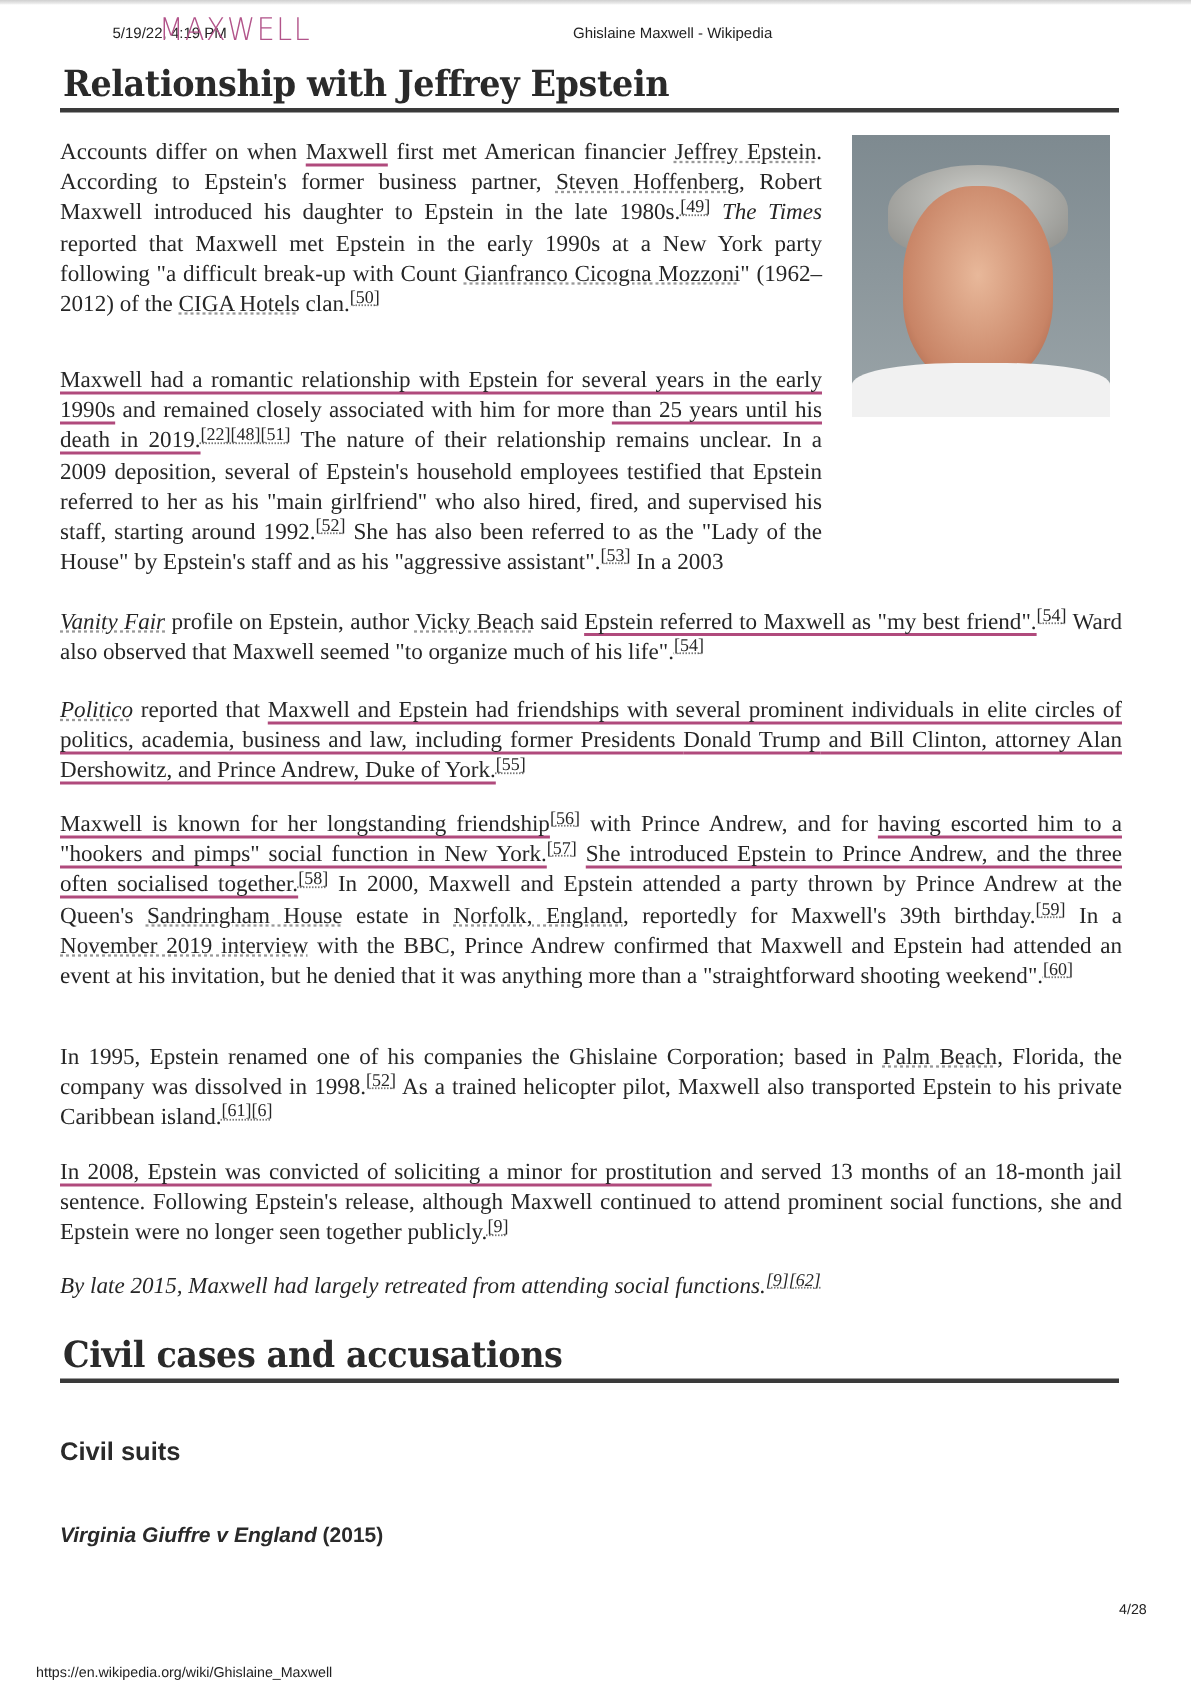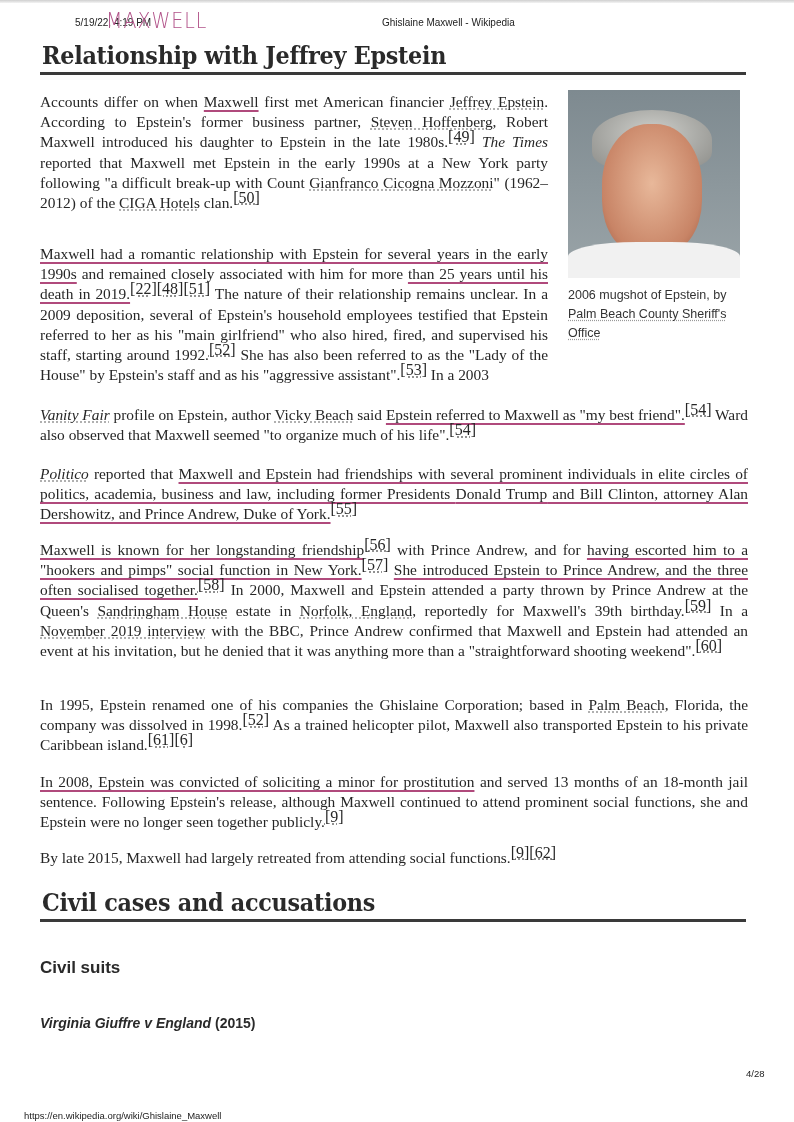--- a/index.html
+++ b/index.html
@@ -9,21 +9,21 @@
   .hdr-date { position: absolute; left: 28px; top: 17px; font: 10px "Liberation Sans", sans-serif; color: #222; padding-left: 47px; }
   .hdr-hand { position: absolute; left: 106px; top: 9px; font: 19px "DejaVu Sans", sans-serif; color: #b2548a; letter-spacing: 1px; transform: scaleY(1.1); font-weight: 300; }
   .hdr-title { position: absolute; left: 382px; top: 17px; font: 10px "Liberation Sans", sans-serif; color: #222; }
   h2.sec { position: absolute; left: 42px; margin: 0; font-family: "DejaVu Serif", serif; font-weight: bold;
            font-size: 24px; color: #2a2a2a; letter-spacing: -0.3px; transform: scaleX(0.93); transform-origin: left; }
   .rule { position: absolute; left: 40px; width: 706px; height: 3px; background: #3a3a3a; }
   .para { position: absolute; left: 40px; font-family: "Liberation Serif", serif; font-size: 15.4px; line-height: 20.2px;
           text-align: justify; color: #262626; }
   .para.narrow { width: 508px; }
   .para.wide { width: 708px; }
-  sup.ref { font-size: 16px; vertical-align: 5px; line-height: 0; text-decoration: underline dotted #777; }
+  sup.ref { font-size: 12px; vertical-align: 5px; line-height: 0; text-decoration: underline dotted #777; }
   .lnk { text-decoration: underline; text-decoration-color: #999; text-decoration-style: dotted; text-underline-offset: 2px; }
   .hl { text-decoration: underline; text-decoration-color: #b04a7c; text-decoration-thickness: 1.5px; text-underline-offset: 3px; }
   .figure { position: absolute; left: 568px; top: 90px; width: 176px; }
   .photo { width: 172px; height: 188px; background: linear-gradient(#7e8a90, #9aa4a8); position: relative; overflow: hidden; }
   .photo .face { position: absolute; left: 34px; top: 34px; width: 100px; height: 132px; border-radius: 46% 46% 42% 42%;
                  background: radial-gradient(ellipse at 50% 45%, #e8b89a, #c88466 70%, #9a5a42); }
   .photo .hair { position: absolute; left: 24px; top: 20px; width: 120px; height: 60px; border-radius: 50% 50% 30% 30%;
                  background: radial-gradient(ellipse at 50% 40%, #cfd0cc, #8c8c88); }
   .photo .shirt { position: absolute; left: 0; bottom: 0; width: 172px; height: 36px; background: #f1f1f1; border-radius: 40% 40% 0 0; }
   .caption { margin-top: 8px; font: 12.5px "Liberation Sans", sans-serif; line-height: 19px; color: #333; }
@@ -43,38 +43,37 @@
 
 <h2 class="sec" style="top:41px;">Relationship with Jeffrey Epstein</h2>
 <div class="rule" style="top:72px;"></div>
 
 <div class="figure">
   <div class="photo" title="Mugshot photo of Jeffrey Epstein">
     <div class="hair"></div>
     <div class="face"></div>
     <div class="shirt"></div>
   </div>
-  <div class="caption"><span>2006 mugshot of Epstein, by </span><span class="lnk">Palm Beach County Sheriff's Office</span></div>
 </div>
 
 <div class="para narrow" style="top:92px;"><span>Accounts differ on when </span><span class="hl">Maxwell</span><span> first met American financier </span><span class="lnk">Jeffrey Epstein</span><span>. According to Epstein's former business partner, </span><span class="lnk">Steven Hoffenberg</span><span>, Robert Maxwell introduced his daughter to Epstein in the late 1980s.</span><sup class="ref">[49]</sup><span> </span><i>The Times</i><span> reported that Maxwell met Epstein in the early 1990s at a New York party following "a difficult break-up with Count </span><span class="lnk">Gianfranco Cicogna Mozzoni</span><span>" (1962–2012) of the </span><span class="lnk">CIGA Hotels</span><span> clan.</span><sup class="ref">[50]</sup></div>
 
 <div class="para narrow" style="top:244px;"><span class="hl">Maxwell had a romantic relationship with Epstein for several years in the early 1990s</span><span> and remained closely associated with him for more </span><span class="hl">than 25 years until his death in 2019.</span><sup class="ref">[22][48][51]</sup><span> The nature of their relationship remains unclear. In a 2009 deposition, several of Epstein's household employees testified that Epstein referred to her as his "main girlfriend" who also hired, fired, and supervised his staff, starting around 1992.</span><sup class="ref">[52]</sup><span> She has also been referred to as the "Lady of the House" by Epstein's staff and as his "aggressive assistant".</span><sup class="ref">[53]</sup><span> In a 2003 </span></div>
 
 <div class="para wide" style="top:405px;"><i class="lnk">Vanity Fair</i><span> profile on Epstein, author </span><span class="lnk">Vicky Beach</span><span> said </span><span class="hl">Epstein referred to Maxwell as "my best friend".</span><sup class="ref">[54]</sup><span> Ward also observed that Maxwell seemed "to organize much of his life".</span><sup class="ref">[54]</sup></div>
 
 <div class="para wide" style="top:464px;"><i class="lnk">Politico</i><span> reported that </span><span class="hl">Maxwell and Epstein had friendships with several prominent individuals in elite circles of politics, academia, business and law, including former Presidents </span><span class="hl">Donald Trump</span><span class="hl"> and Bill Clinton, attorney Alan Dershowitz, and Prince Andrew, Duke of York.</span><sup class="ref">[55]</sup></div>
 
 <div class="para wide" style="top:540px;"><span class="hl">Maxwell is known for her longstanding friendship</span><sup class="ref">[56]</sup><span> with Prince Andrew, and for </span><span class="hl">having escorted him to a "hookers and pimps" social function in New York.</span><sup class="ref">[57]</sup><span> </span><span class="hl">She introduced Epstein to Prince Andrew, and the three often socialised together.</span><sup class="ref">[58]</sup><span> In 2000, Maxwell and Epstein attended a party thrown by Prince Andrew at the Queen's </span><span class="lnk">Sandringham House</span><span> estate in </span><span class="lnk">Norfolk, England</span><span>, reportedly for Maxwell's 39th birthday.</span><sup class="ref">[59]</sup><span> In a </span><span class="lnk">November 2019 interview</span><span> with the BBC, Prince Andrew confirmed that Maxwell and Epstein had attended an event at his invitation, but he denied that it was anything more than a "straightforward shooting weekend".</span><sup class="ref">[60]</sup></div>
 
 <div class="para wide" style="top:695px;"><span>In 1995, Epstein renamed one of his companies the Ghislaine Corporation; based in </span><span class="lnk">Palm Beach</span><span>, Florida, the company was dissolved in 1998.</span><sup class="ref">[52]</sup><span> As a trained helicopter pilot, Maxwell also transported Epstein to his private Caribbean island.</span><sup class="ref">[61][6]</sup></div>
 
 <div class="para wide" style="top:772px;"><span class="hl">In 2008, Epstein was convicted of soliciting a minor for prostitution</span><span> and served 13 months of an 18-month jail sentence. Following Epstein's release, although Maxwell continued to attend prominent social functions, she and Epstein were no longer seen together publicly.</span><sup class="ref">[9]</sup></div>
 
-<div class="para wide" style="top:848px;"><span>By late 2015, Maxwell had largely retreated from attending social functions.</span><sup class="ref">[9][62]</sup></div>
+<div class="para wide" style="top:848px;font-style:italic;"><span>By late 2015, Maxwell had largely retreated from attending social functions.</span><sup class="ref">[9][62]</sup></div>
 
 <h2 class="sec" style="top:888px;">Civil cases and accusations</h2>
 <div class="rule" style="top:919px;"></div>
 
 <h3 class="sub" style="top:958px;">Civil suits</h3>
 <div class="case"><i>Virginia Giuffre v England</i><span> (2015)</span></div>
 
 <div class="foot-url">https://en.wikipedia.org/wiki/Ghislaine_Maxwell</div>
 <div class="foot-page">4/28</div>
 

